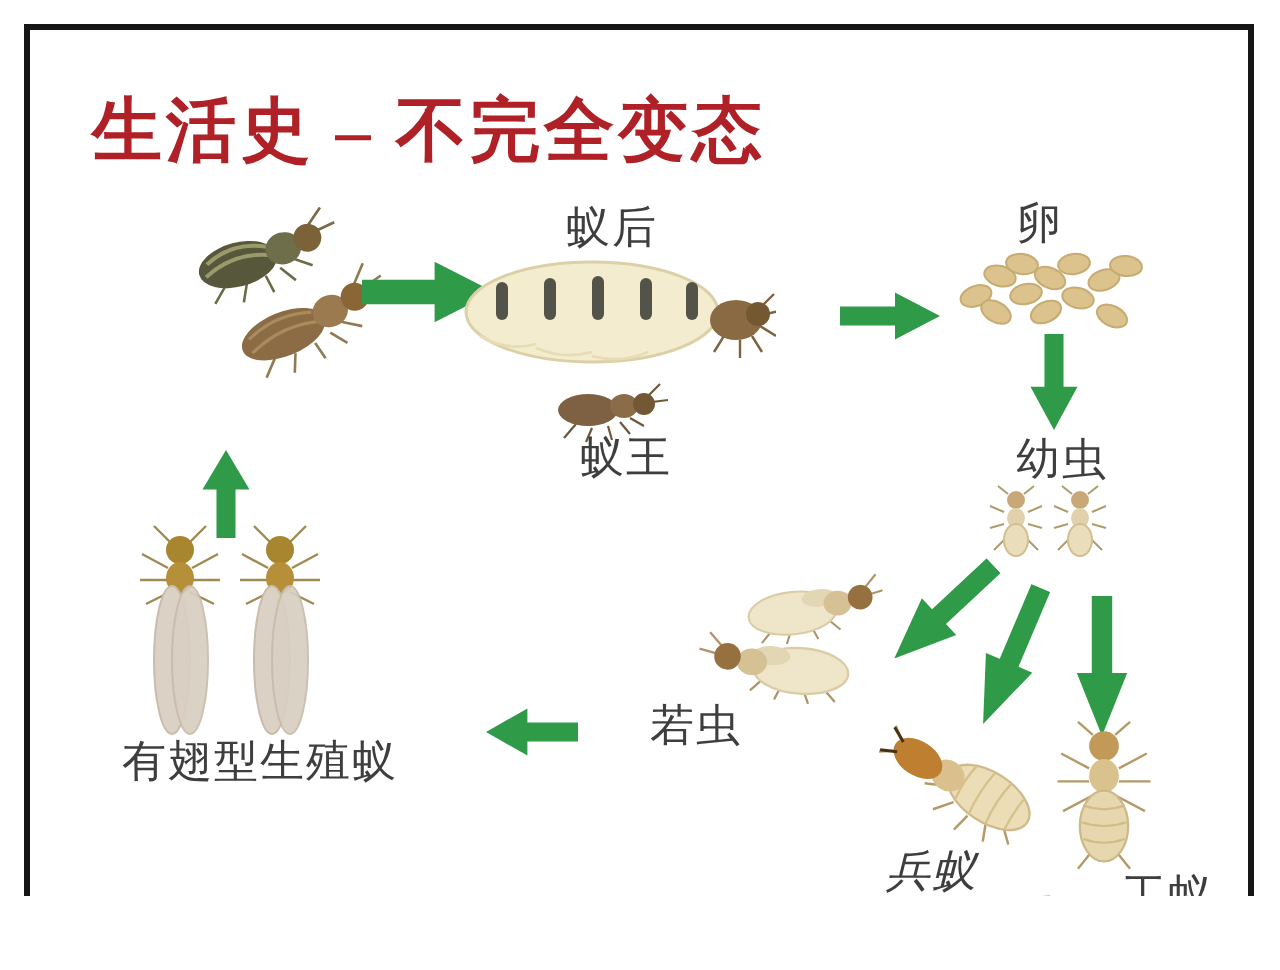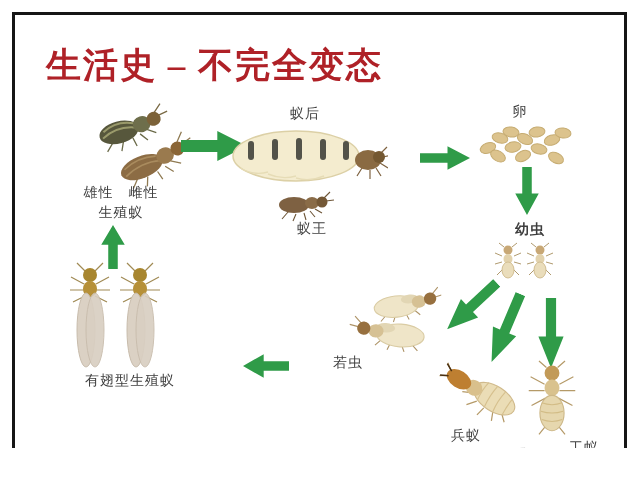--- a/index.html
+++ b/index.html
@@ -2,21 +2,21 @@
 <html><head>
 <meta charset="utf-8">
 <style>
   html,body{margin:0;padding:0;}
   .canvas{position:relative;width:640px;height:448px;background:#ffffff;overflow:hidden;
           font-family:"Liberation Serif","DejaVu Serif",serif;}
   .frame{position:absolute;left:12px;top:12px;width:609px;height:455px;
          border:3px solid #161616;background:#ffffff;}
   .title{position:absolute;left:46px;top:42px;font-size:35px;font-weight:700;
          color:#AF2127;letter-spacing:2px;white-space:nowrap;}
-  .lbl{position:absolute;font-size:14px;color:#3E3E3E;letter-spacing:1px;
+  .lbl{position:absolute;font-size:22px;color:#3E3E3E;letter-spacing:1px;
        text-align:center;line-height:20px;white-space:nowrap;}
   .arrow{position:absolute;background:#2F9B48;
          clip-path:polygon(0% 33%,55% 33%,55% 8%,100% 50%,55% 92%,55% 67%,0% 67%);}
   .gfx{position:absolute;}
   .watermark{position:absolute;left:486px;top:444px;font-size:21px;color:#C4C4C4;
              font-family:"Liberation Sans","DejaVu Sans",sans-serif;letter-spacing:1px;
              white-space:nowrap;}
   svg{display:block;width:100%;height:100%;}
 </style>
 </head>
@@ -43,24 +43,20 @@
     <svg viewBox="0 0 88 48">
       <g stroke="#8F7A52" stroke-width="1.3" fill="none">
         <path d="M22 35 l-8 8 M32 37 l-4 9 M43 36 l2 9 M52 34 l6 8 M59 31 l9 6"></path>
         <path d="M72 16 l8 -8 M74 20 l12 -3"></path>
       </g>
       <ellipse cx="30" cy="26" rx="22" ry="11" fill="#8C6C44"></ellipse>
       <path d="M13 22 q17 -7 34 -1 M12 29 q19 -8 38 -2" stroke="#A98B5E" fill="none" stroke-width="1.6"></path>
       <ellipse cx="56" cy="24" rx="9" ry="8" fill="#9A7A4E"></ellipse>
       <circle cx="70" cy="22" r="7" fill="#8A6536"></circle>
     </svg>
-  </div>
-  <div class="lbl" style="left:58px;top:183px;width:126px;">
-    <div>雄性　雌性</div>
-    <div>生殖蚁</div>
   </div>
 
   <div class="arrow" style="left:91px;top:233px;width:44px;height:28px;transform:rotate(270deg);"></div>
 
   <div class="gfx" style="left:68px;top:262px;width:44px;height:108px;">
     <svg viewBox="0 0 44 108">
       <g stroke="#A08A54" stroke-width="1.2" fill="none">
         <path d="M17 9 l-8 -8 M27 9 l8 -8"></path>
         <path d="M16 22 l-13 -7 M16 28 l-14 0 M17 34 l-12 6 M28 22 l13 -7 M28 28 l14 0 M27 34 l12 6"></path>
       </g>
@@ -134,21 +130,21 @@
         <ellipse cx="63" cy="29" rx="8" ry="5" transform="rotate(14 63 29)"></ellipse>
         <ellipse cx="76" cy="20" rx="8" ry="5" transform="rotate(-18 76 20)"></ellipse>
         <ellipse cx="80" cy="38" rx="8" ry="5" transform="rotate(26 80 38)"></ellipse>
         <ellipse cx="87" cy="13" rx="8" ry="5" transform="rotate(6 87 13)"></ellipse>
       </g>
     </svg>
   </div>
 
   <div class="arrow" style="left:503px;top:177px;width:48px;height:28px;transform:rotate(90deg);"></div>
 
-  <div class="lbl" style="left:508px;top:220px;width:44px;font-weight:bold;">幼虫</div>
+  <div class="lbl" style="left:508px;top:220px;width:44px;">幼虫</div>
   <div class="gfx" style="left:492px;top:242px;width:68px;height:38px;">
     <svg viewBox="0 0 68 38">
       <g stroke="#B09A6E" stroke-width="1" fill="none">
         <path d="M12 5 l-5 -4 M20 5 l5 -4 M10 14 l-7 -3 M22 14 l7 -3 M10 20 l-7 2 M22 20 l7 2 M11 27 l-6 6 M21 27 l6 6"></path>
         <path d="M44 5 l-5 -4 M52 5 l5 -4 M42 14 l-7 -3 M54 14 l7 -3 M42 20 l-7 2 M54 20 l7 2 M43 27 l-6 6 M53 27 l6 6"></path>
       </g>
       <g>
         <circle cx="16" cy="8" r="4.5" fill="#C8A876"></circle>
         <ellipse cx="16" cy="17" rx="4.5" ry="5" fill="#E2D2AC"></ellipse>
         <ellipse cx="16" cy="28" rx="6" ry="8" fill="#EADDBB" stroke="#D2BE92" stroke-width="1"></ellipse>
@@ -197,21 +193,21 @@
         <path d="M48 38 l-7 9 M58 40 l-2 10 M68 38 l4 9 M76 34 l8 7 M40 33 l-10 5"></path>
         <path d="M8 26 l-7 -5 M8 32 l-7 5"></path>
       </g>
       <ellipse cx="62" cy="26" rx="24" ry="13" fill="#EBDDB6" stroke="#D0BA8C" stroke-width="1.2"></ellipse>
       <path d="M48 15 q-2 11 0 22 M58 13 q-2 13 0 26 M68 14 q-2 12 0 24 M78 17 q-1 9 0 18" stroke="#D6C08E" fill="none" stroke-width="1.2"></path>
       <ellipse cx="38" cy="28" rx="9" ry="8" fill="#D9C08C"></ellipse>
       <ellipse cx="20" cy="29" rx="14" ry="9" fill="#BE7F31"></ellipse>
       <path d="M9 26 l-8 -4 M9 32 l-8 4" stroke="#4A3012" stroke-width="1.6" fill="none"></path>
     </svg>
   </div>
-  <div class="lbl" style="left:442px;top:426px;width:48px;">兵蚁</div>
+  <div class="lbl" style="left:442px;top:426px;width:48px;font-style:italic;">兵蚁</div>
 
   <div class="gfx" style="left:524px;top:360px;width:56px;height:80px;">
     <svg viewBox="0 0 56 86">
       <g stroke="#B59A68" stroke-width="1.3" fill="none">
         <path d="M22 8 l-8 -7 M34 8 l8 -7"></path>
         <path d="M20 26 l-15 -8 M20 33 l-17 0 M21 41 l-15 8 M36 26 l15 -8 M36 33 l17 0 M35 41 l15 8"></path>
         <path d="M22 70 l-8 10 M34 70 l8 10"></path>
       </g>
       <circle cx="28" cy="14" r="8" fill="#C29A58"></circle>
       <ellipse cx="28" cy="30" rx="8" ry="9" fill="#D9C28E"></ellipse>

